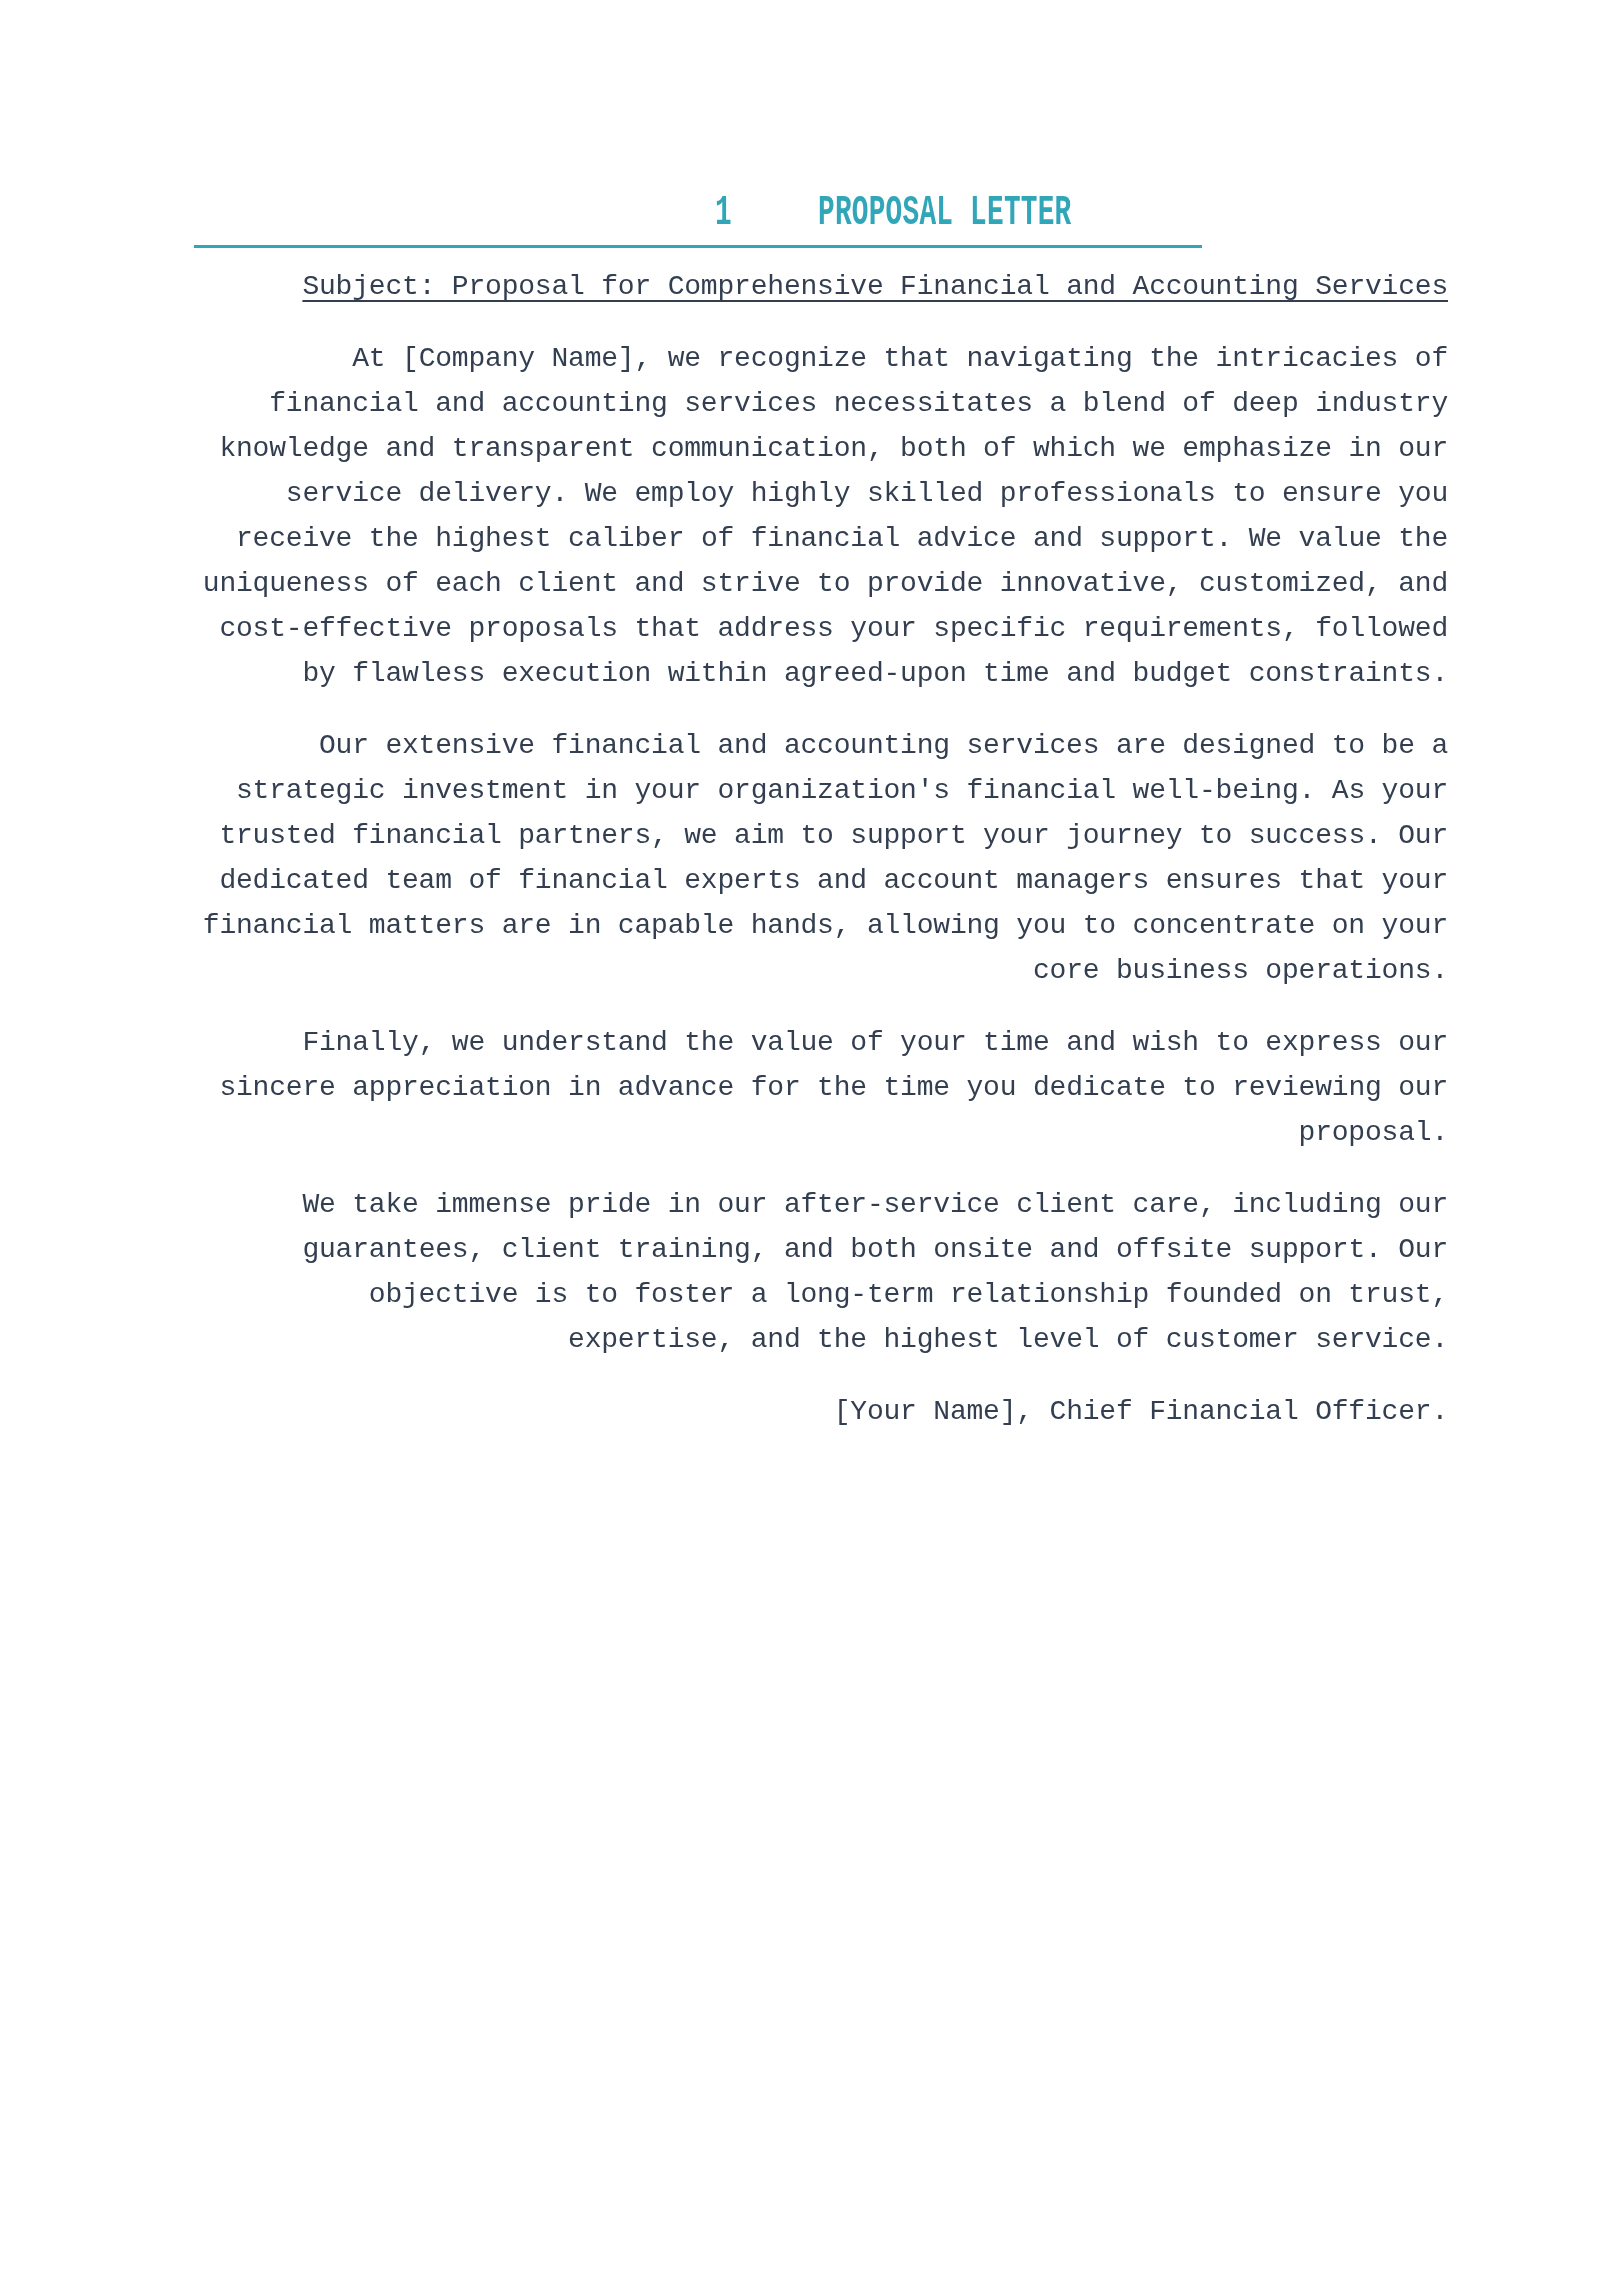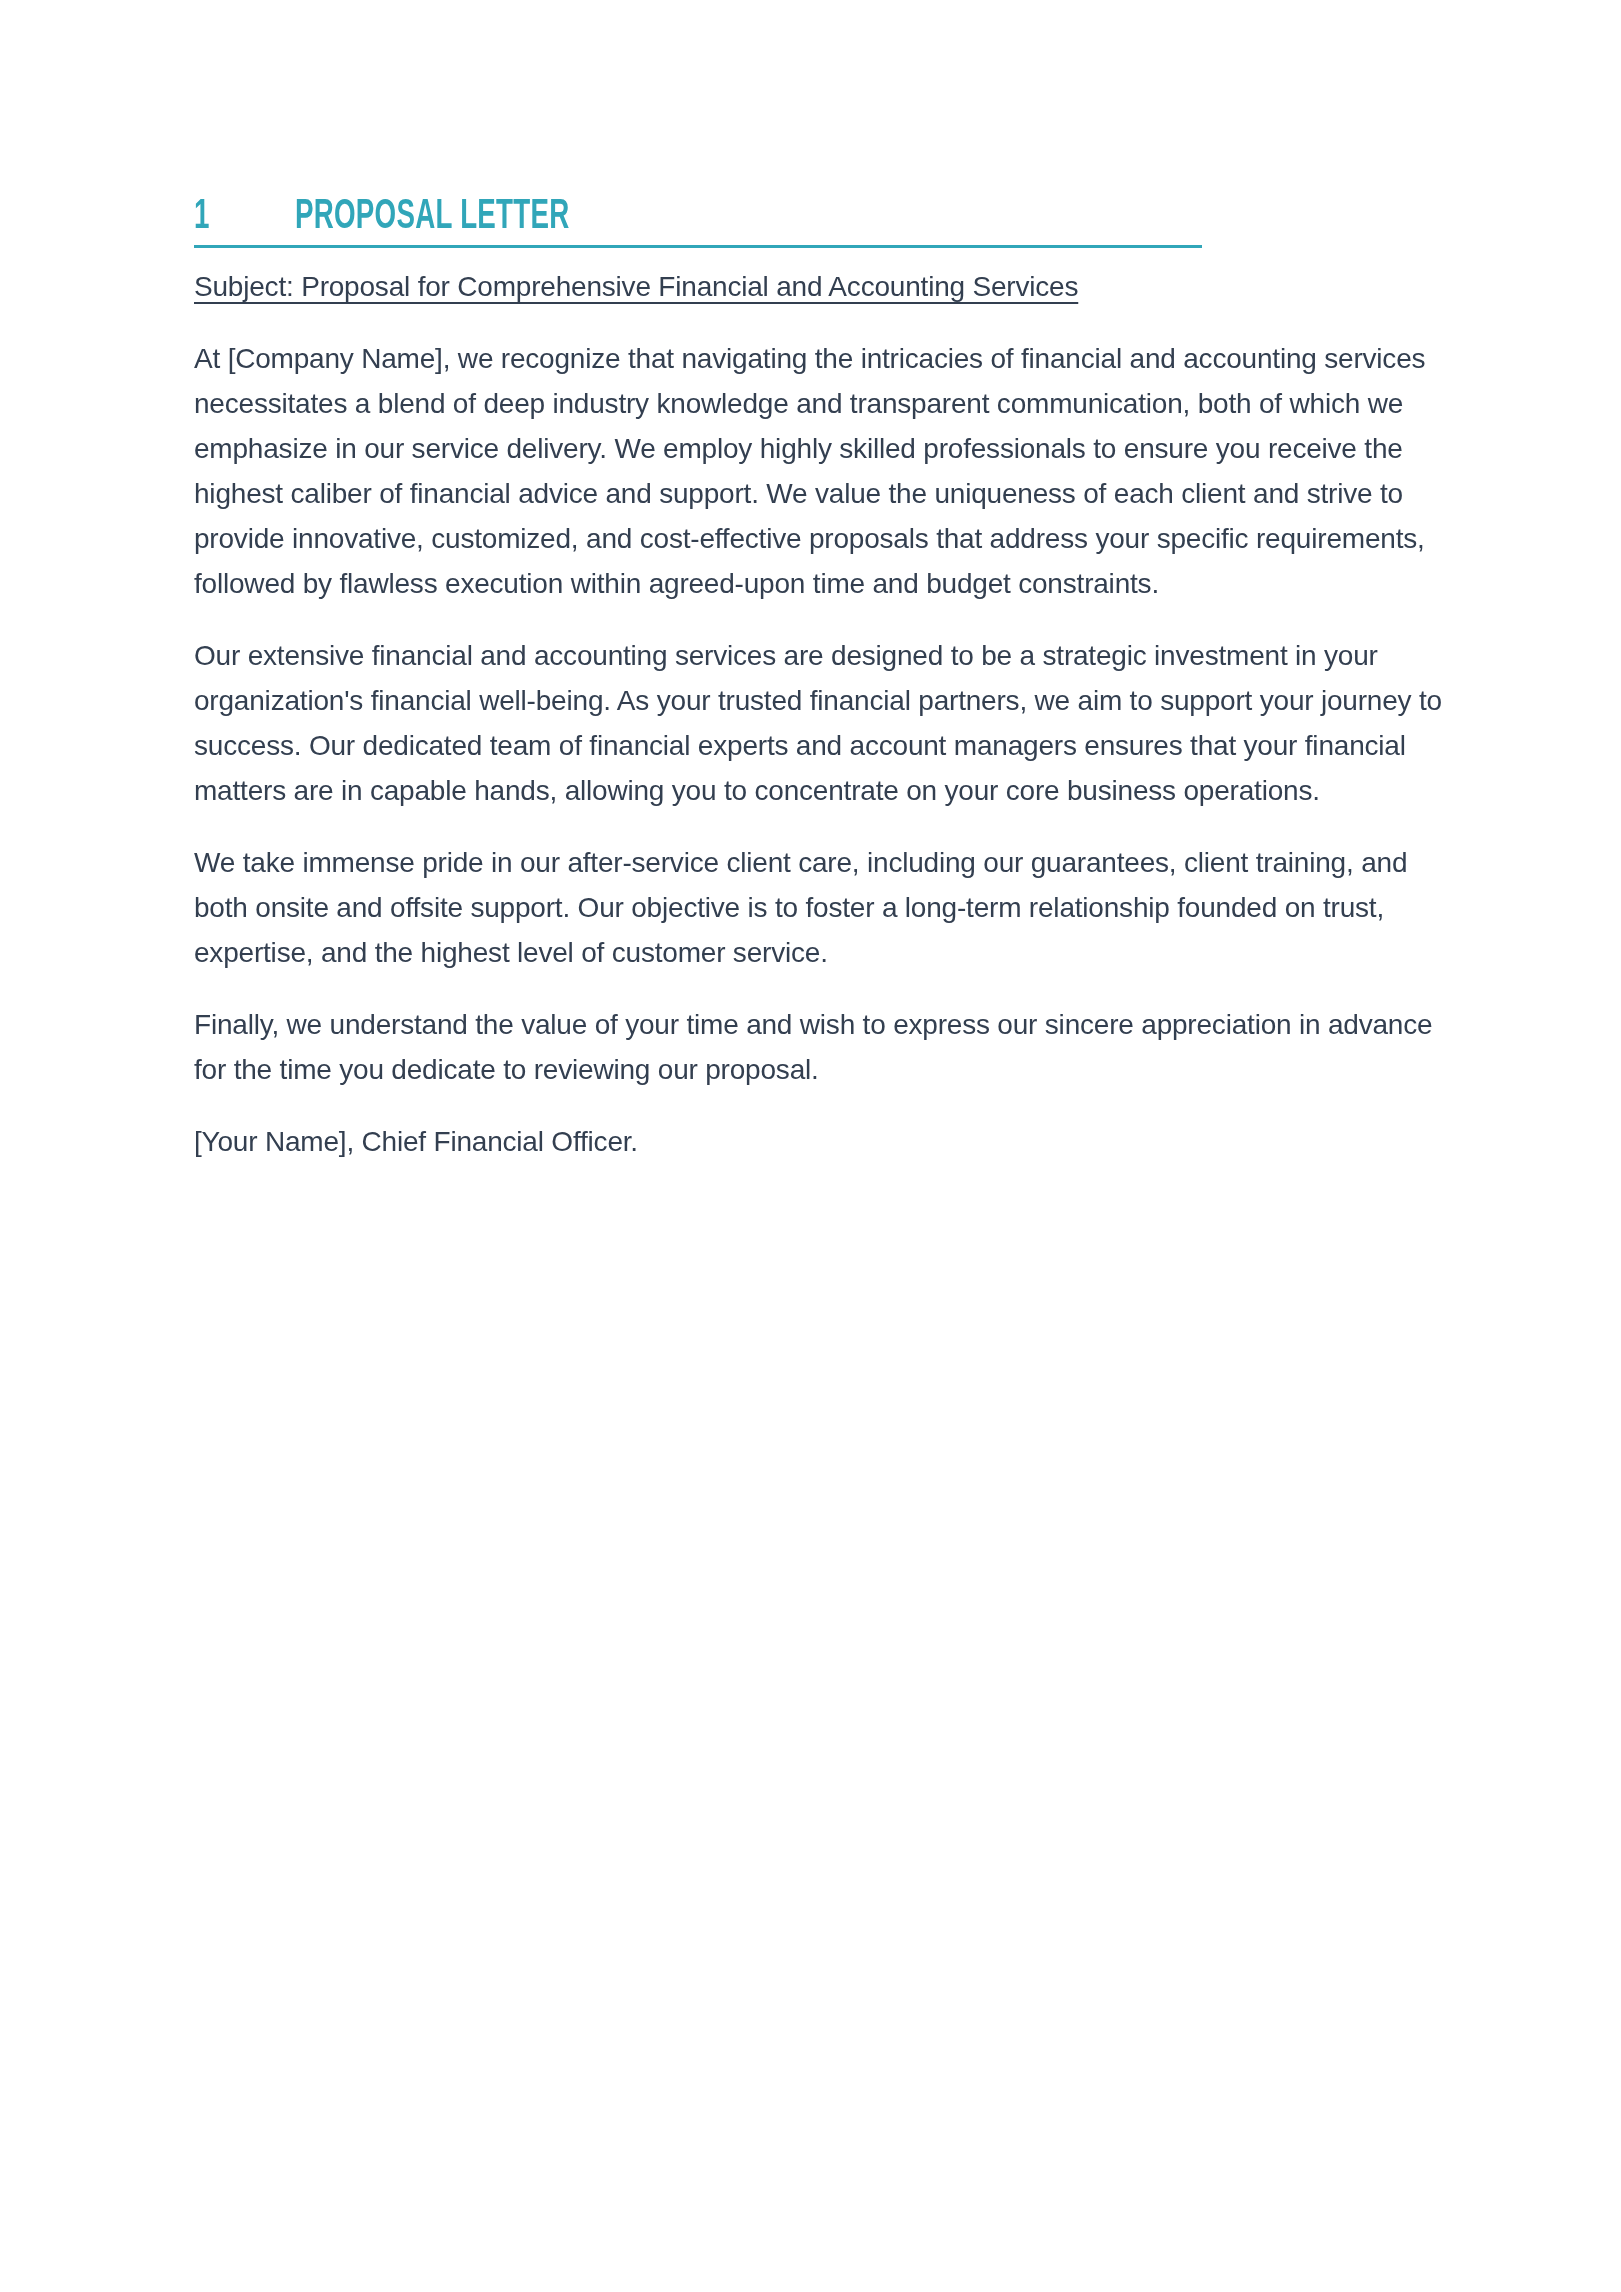--- a/index.html
+++ b/index.html
@@ -8,22 +8,23 @@
     --footer-title:#1f1f1f;
     --footer-gray:#8c8c8c;
   }
   html,body{margin:0;padding:0;background:#ffffff;}
   .page{
     position:relative;
     width:1622px;
     height:1670px;
     background:#ffffff;
     overflow:hidden;
-    font-family:Liberation Sans, sans-serif;
+    font-family:Liberation Mono, monospace;
     color:var(--body-text);
+    text-align:right;
   }
   .content{
     position:absolute;
     left:194px;
     top:190px;
     width:1254px;
   }
   
   .h1{
     margin:0;
@@ -97,22 +98,22 @@
 
     <h1 class="h1">
       <span class="hnum">1</span><span class="htitle">PROPOSAL LETTER</span>
     </h1>
 
     <div class="letter">
 
         <p class="underline">Subject: Proposal for Comprehensive Financial and Accounting Services</p>
         <p>At [Company Name], we recognize that navigating the intricacies of financial and accounting services necessitates a blend of deep industry knowledge and transparent communication, both of which we emphasize in our service delivery. We employ highly skilled professionals to ensure you receive the highest caliber of financial advice and support. We value the uniqueness of each client and strive to provide innovative, customized, and cost-effective proposals that address your specific requirements, followed by flawless execution within agreed-upon time and budget constraints.</p>
         <p>Our extensive financial and accounting services are designed to be a strategic investment in your organization's financial well-being. As your trusted financial partners, we aim to support your journey to success. Our dedicated team of financial experts and account managers ensures that your financial matters are in capable hands, allowing you to concentrate on your core business operations.</p>
+        <p>Finally, we understand the value of your time and wish to express our sincere appreciation in advance for the time you dedicate to reviewing our proposal.</p>
         <p>We take immense pride in our after-service client care, including our guarantees, client training, and both onsite and offsite support. Our objective is to foster a long-term relationship founded on trust, expertise, and the highest level of customer service.</p>
-        <p>Finally, we understand the value of your time and wish to express our sincere appreciation in advance for the time you dedicate to reviewing our proposal.</p>
         <p>[Your Name], Chief Financial Officer.</p>
       </div>
 
   </div>
 
   <div class="footer">
     <span class="doc-title">Financial and Accounting Services Proposal</span>
     <span class="page-num">P a g e  | 4</span>
   </div>
 

